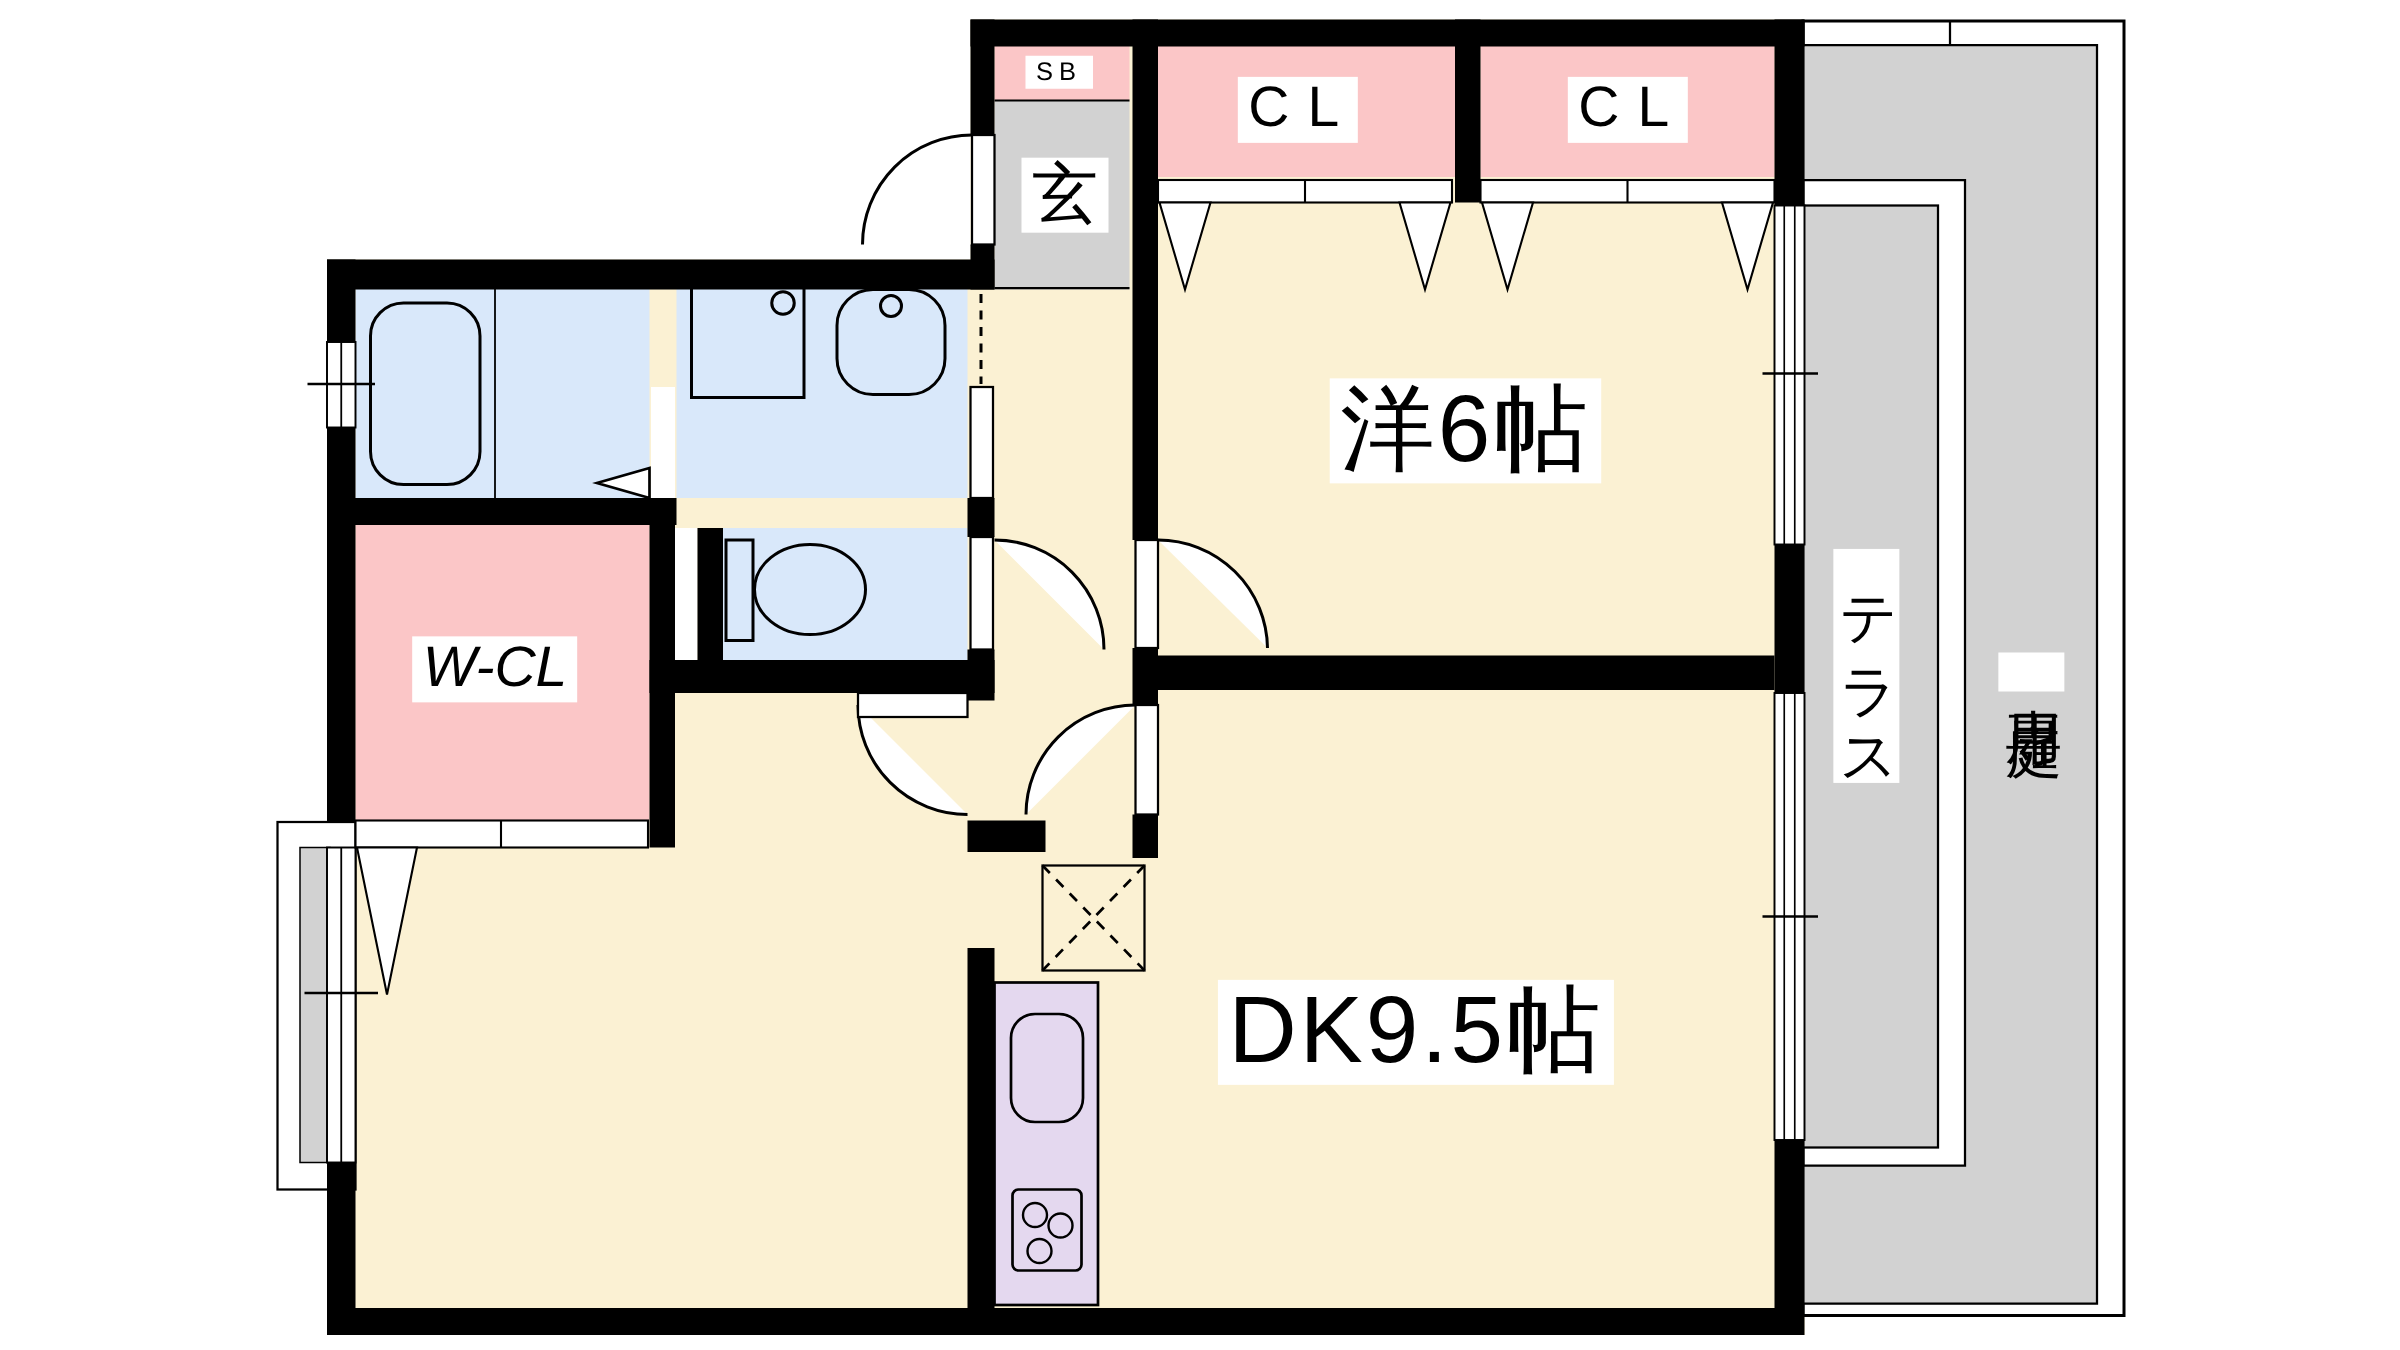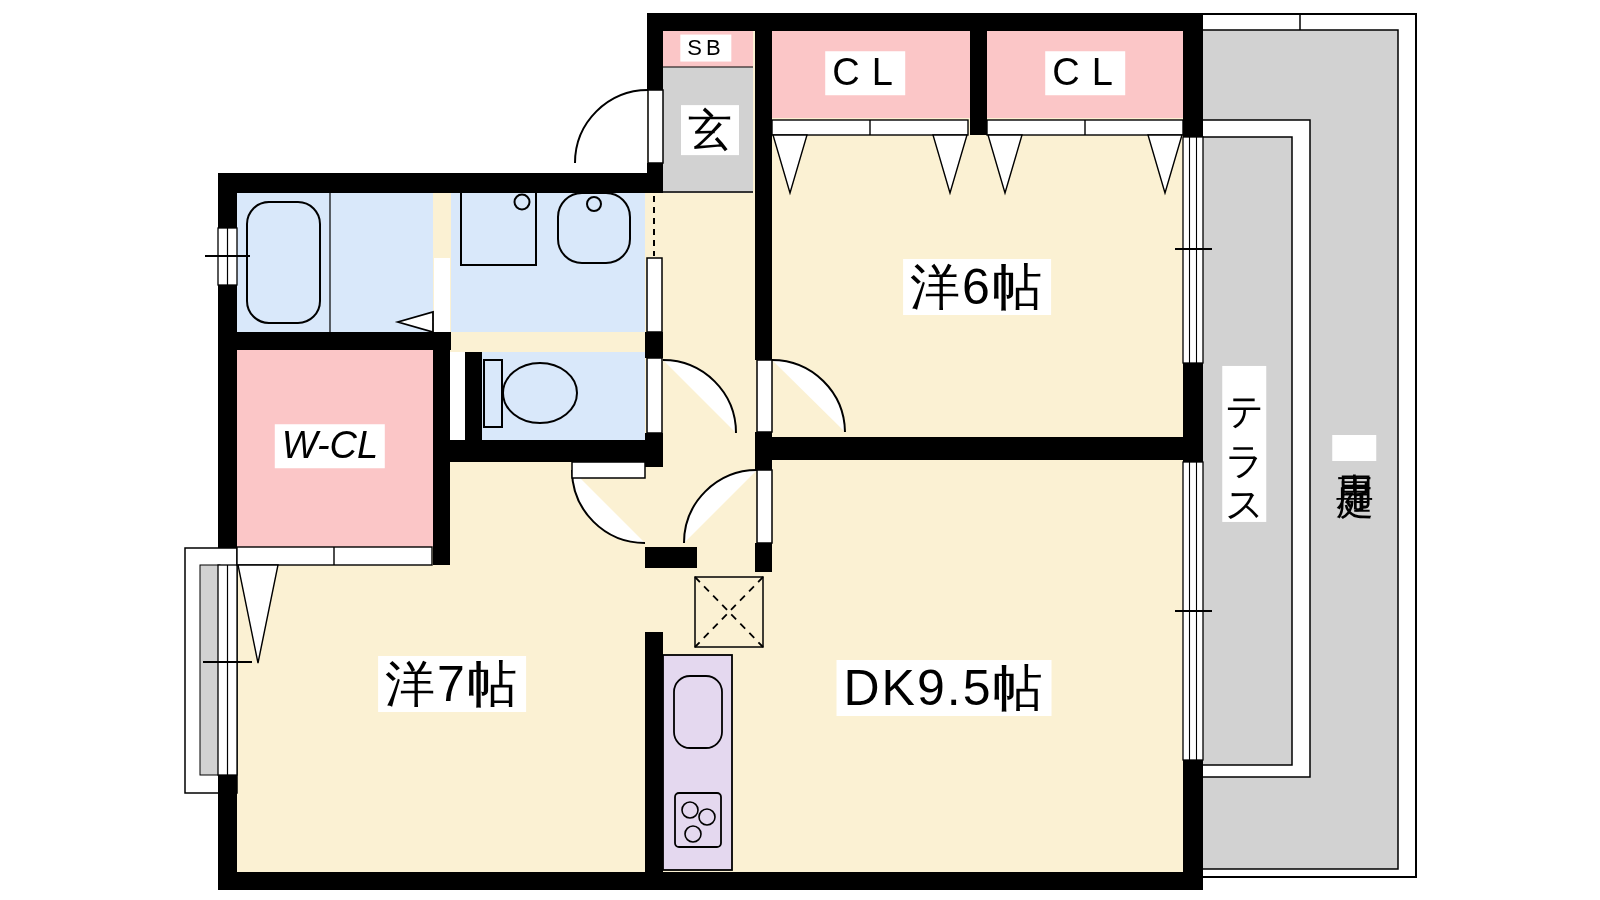--- a/index.html
+++ b/index.html
@@ -2,24 +2,24 @@
 <html><head>
 <meta charset="utf-8">
 <style>
   html,body{margin:0;padding:0;background:#ffffff;}
   #stage{position:relative;width:1600px;height:900px;background:#ffffff;overflow:hidden;
          font-family:"Liberation Sans","DejaVu Sans",sans-serif;}
   #plan-svg{position:absolute;left:0;top:0;}
   .label{position:absolute;transform:translate(-50%,-50%);background:#ffffff;color:#000;
          white-space:nowrap;line-height:1.04;padding:2px 7px;text-align:center;}
   .label.vert{writing-mode:vertical-rl;text-orientation:upright;padding:7px 2px;letter-spacing:4px;}
-  .fs-xs{font-size:22px;letter-spacing:4px;text-align:center;}
+  .fs-xs{font-size:17px;letter-spacing:4px;text-align:center;}
   .fs-cl{font-size:38px;letter-spacing:12px;padding-right:0;}
   .fs-kanji{font-size:44px;}
-  .fs-room{font-size:50px;letter-spacing:2px;}
+  .fs-room{font-size:63px;letter-spacing:2px;}
   .fs-out{font-size:38px;}
 </style>
 </head>
 <body>
 
 <div id="stage">
 
 <svg id="plan-svg" width="1600" height="900" viewBox="0 0 1600 900">
 
   <g>
@@ -179,18 +179,17 @@
     </g>
   </g>
 </svg>
 
 <div class="label fs-xs" style="left:706px;  top:48px;">SB</div>
 <div class="label fs-kanji" style="left:710px;  top:130px;">玄</div>
 <div class="label fs-cl" style="left:865px;  top:73px;">CL</div>
 <div class="label fs-cl" style="left:1085px; top:73px;">CL</div>
 <div class="label fs-room" style="left:977px;  top:287px;">洋6帖</div>
 <div class="label fs-out" style="left:330px;  top:446px;font-style:italic;">W-CL</div>
-<div class="label fs-room" style="left:452px;  top:684px;">洋7帖</div>
 <div class="label fs-room" style="left:944px;  top:676px;margin-top:12px;">DK9.5帖</div>
 <div class="label vert fs-out" style="left:1244px; top:444px;">テラス</div>
 <div class="label vert fs-out" style="left:1354px; top:448px;">専用庭</div>
 
 </div>
 
 </body></html>

